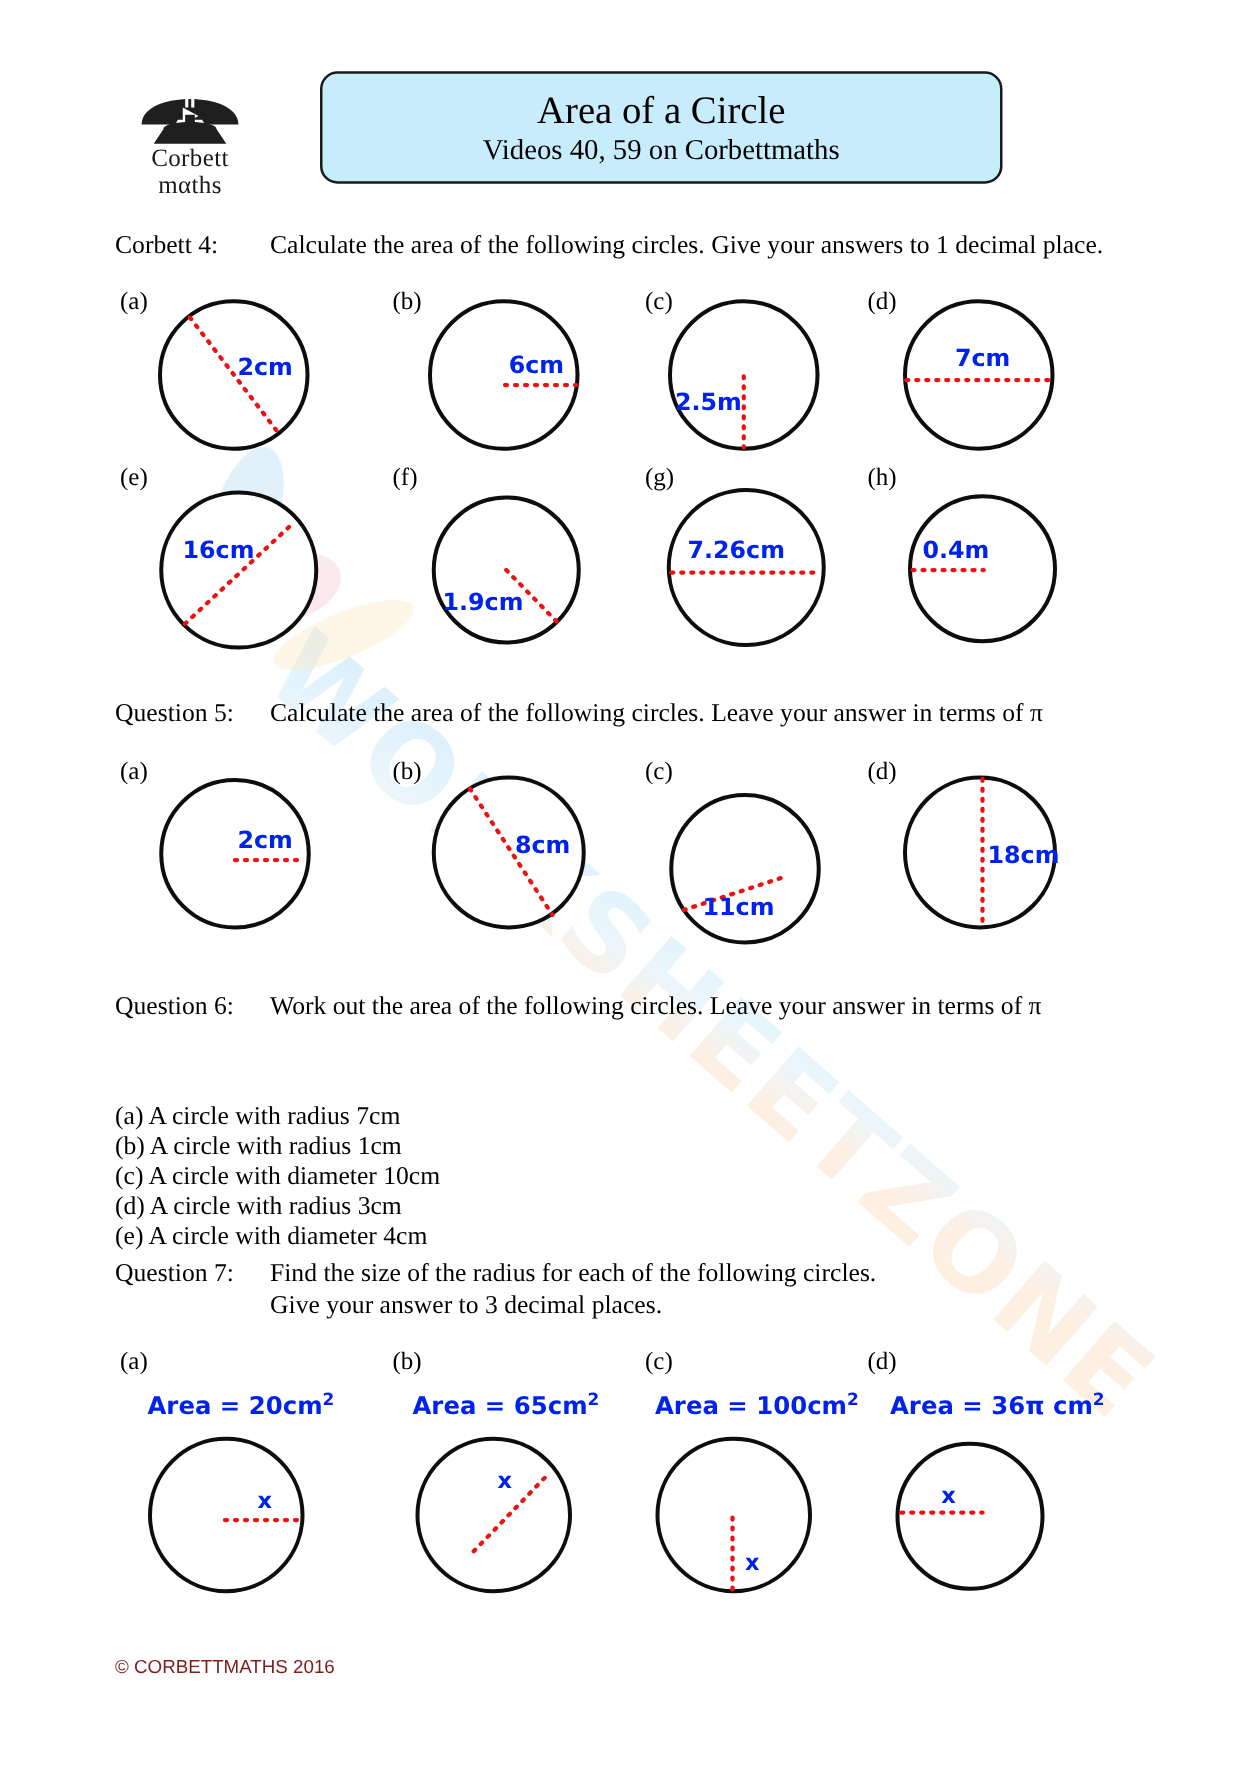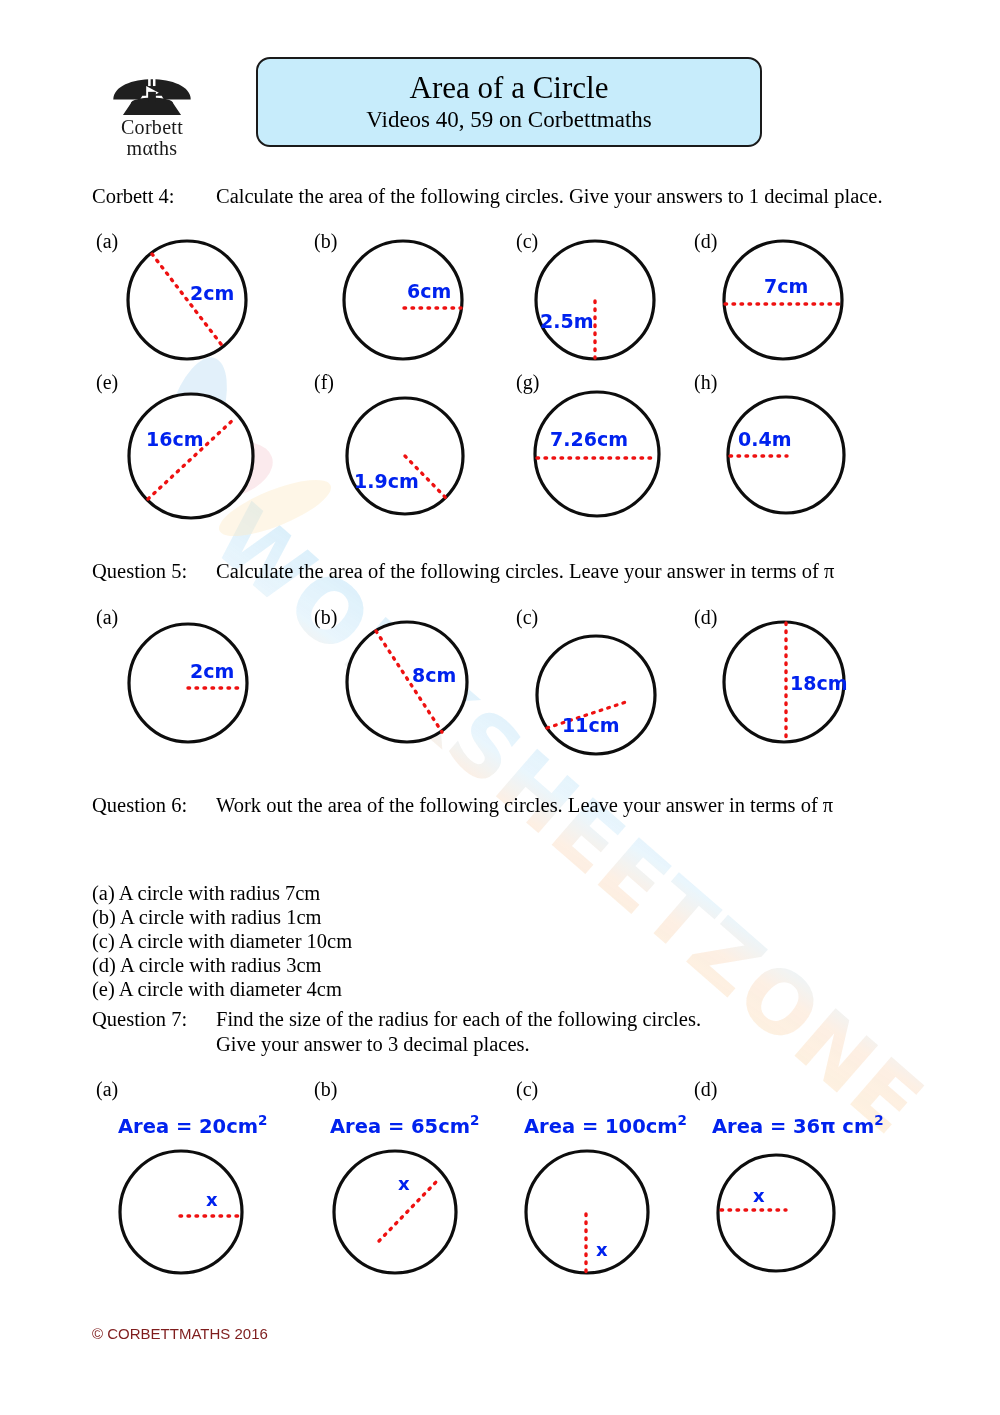--- a/index.html
+++ b/index.html
@@ -55,21 +55,21 @@
     font-family: "Liberation Serif", serif;
     font-size: 20px;
     line-height: 21px;
     letter-spacing: 0.3px;
     color: #1a1a1a;
   }
   #title-box {
     position: absolute;
     left: 256px;
     top: 57px;
-    width: 506px;
+    width: 546px;
     height: 90px;
     background: #c7ecfb;
     border: 2px solid #1a1a1a;
     border-radius: 14px;
     box-sizing: border-box;
     display: flex;
     flex-direction: column;
     align-items: center;
     justify-content: center;
   }

